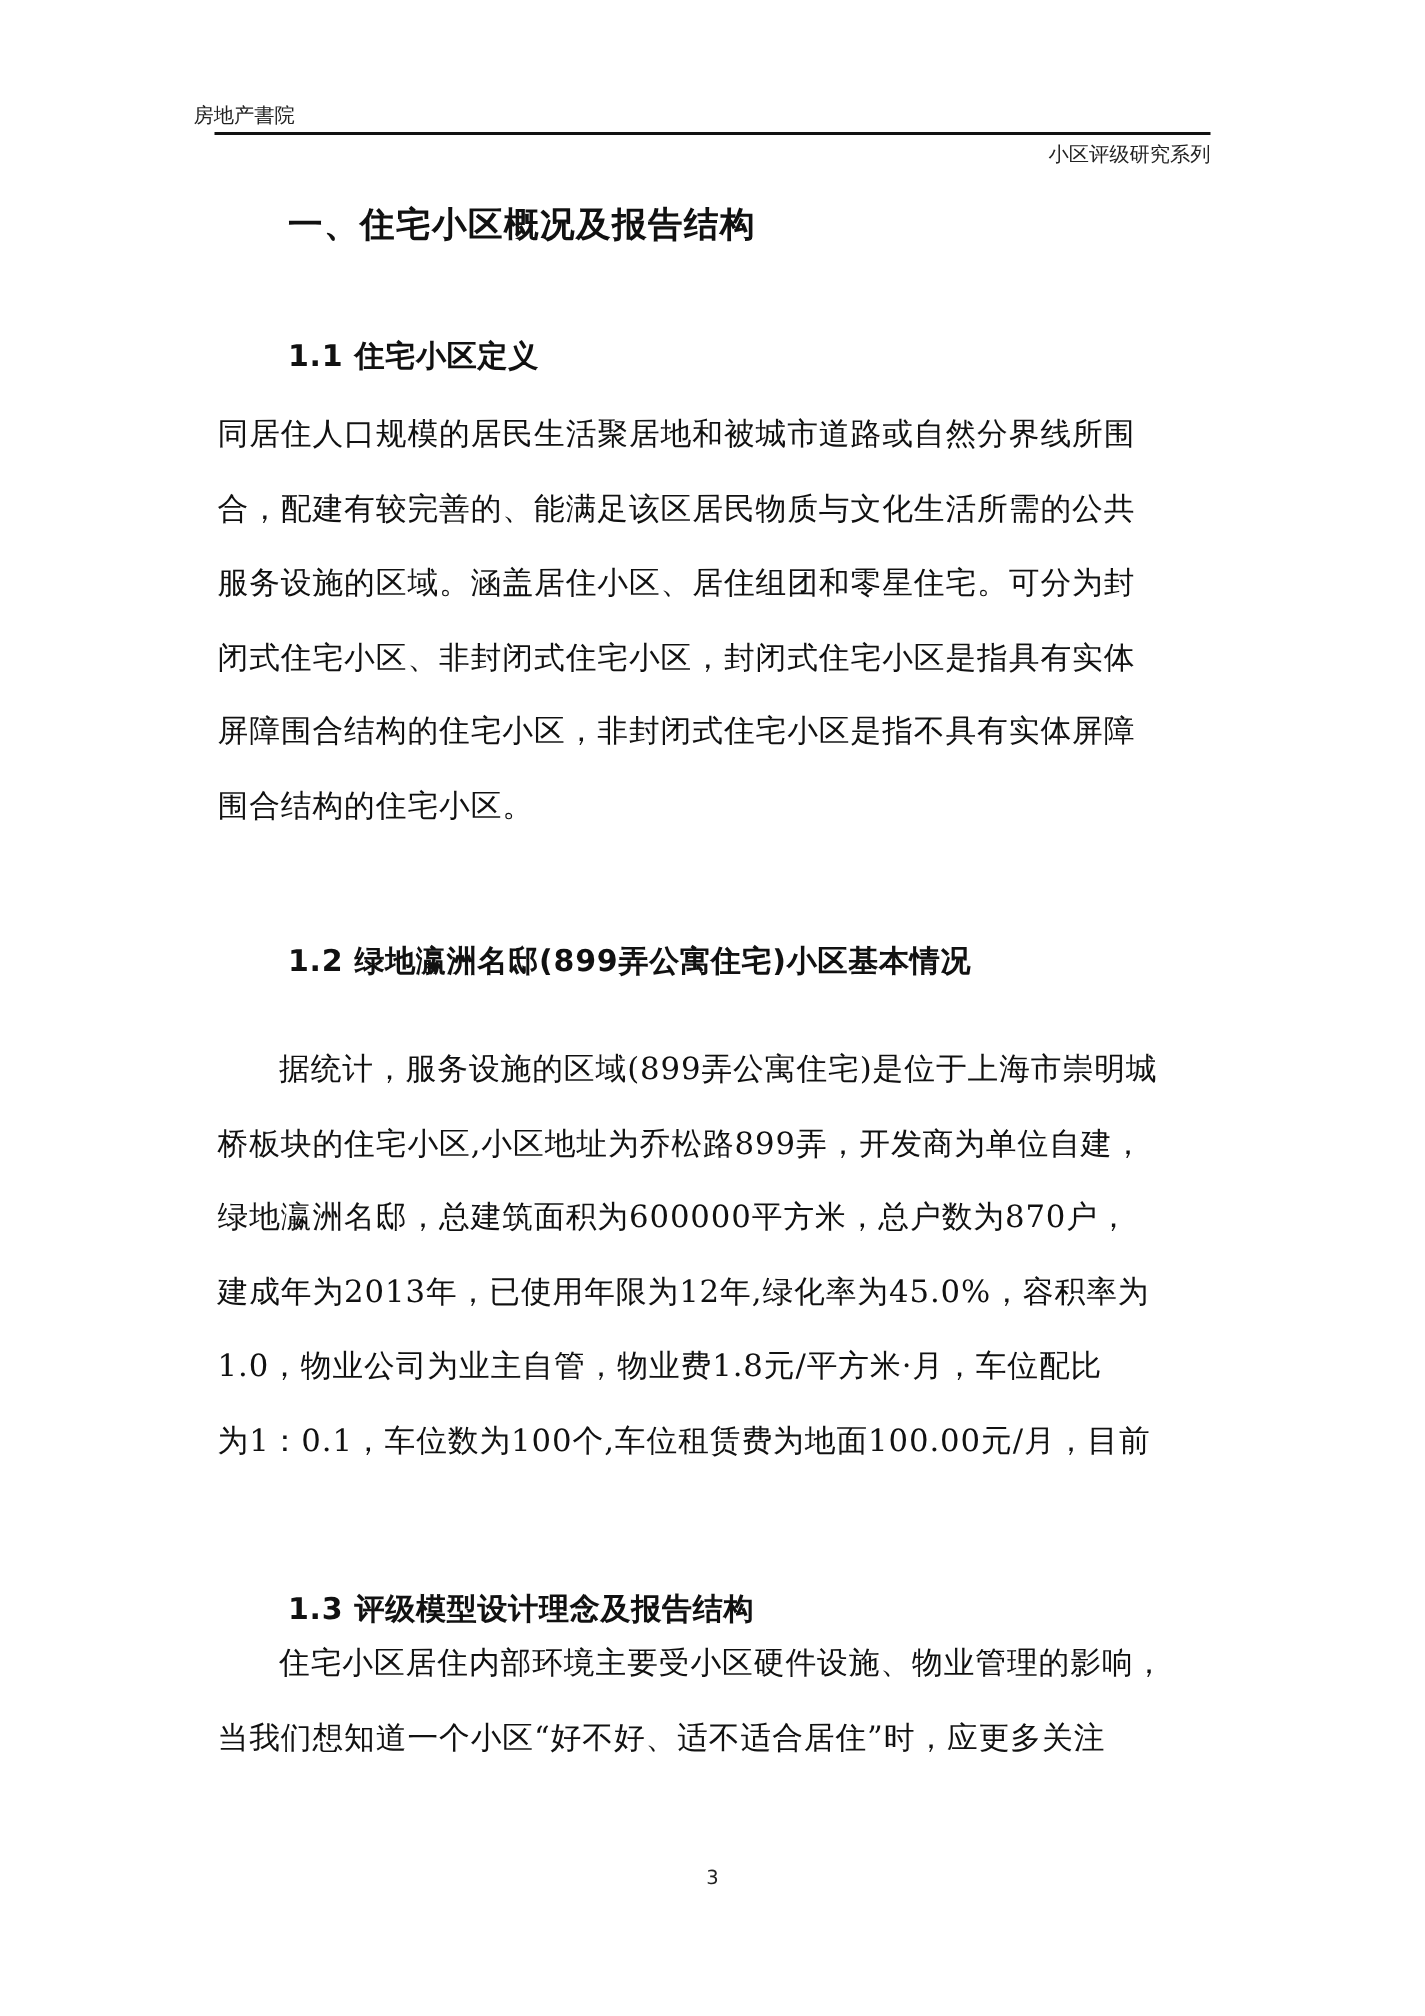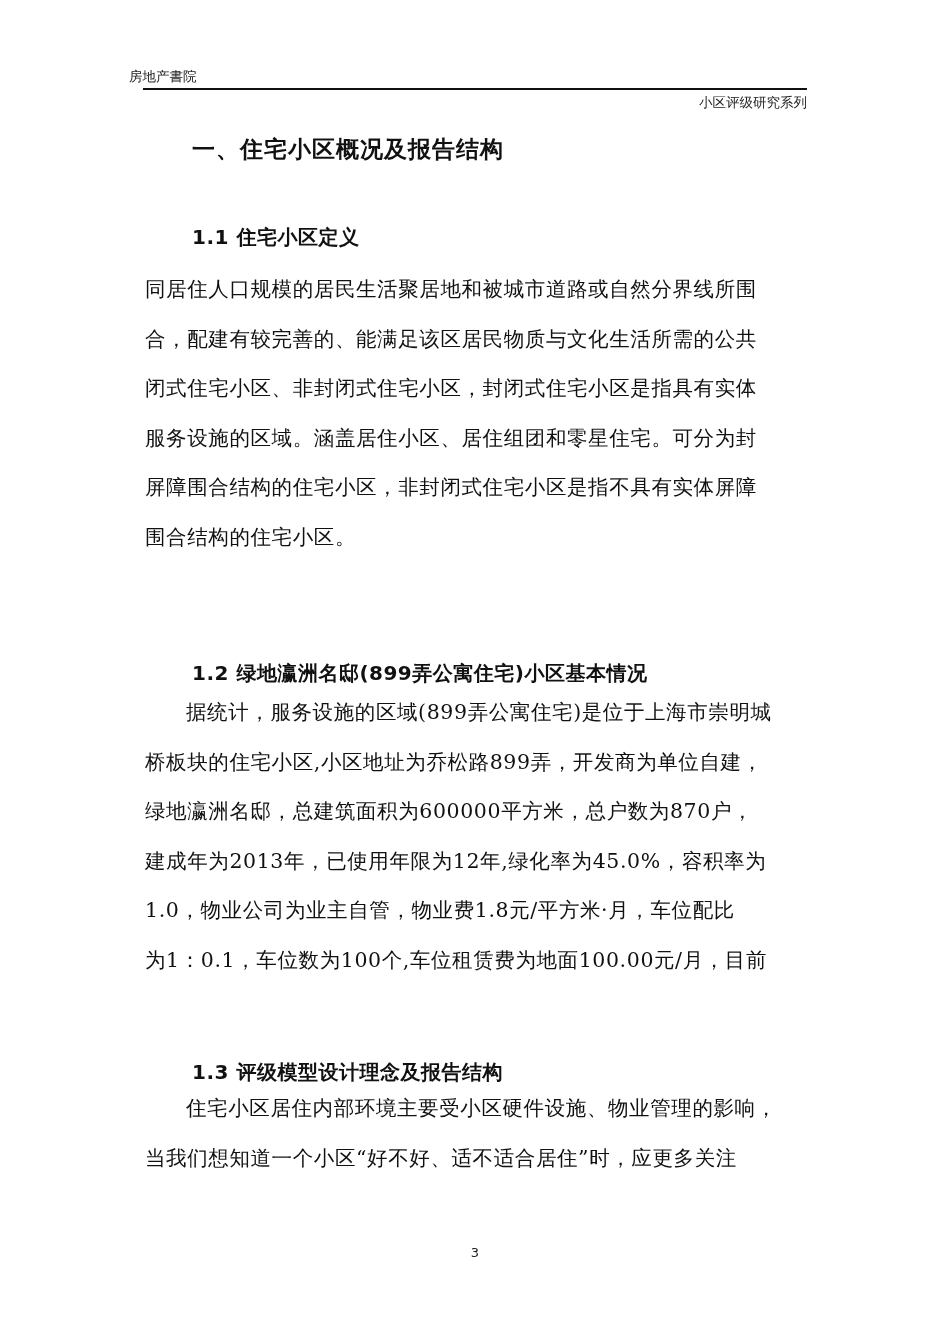--- a/index.html
+++ b/index.html
@@ -31,27 +31,27 @@
   <span class="right">小区评级研究系列</span>
 </div>
 <div class="header-rule"></div>
 
 <div class="h1">一、住宅小区概况及报告结构</div>
 
 <div class="h2" style="top:212px;margin-top:12px;">1.1 住宅小区定义</div>
 <div class="para" style="top:265px;">
   <span class="line rest">同居住人口规模的居民生活聚居地和被城市道路或自然分界线所围</span>
   <span class="line rest">合，配建有较完善的、能满足该区居民物质与文化生活所需的公共</span>
+  <span class="line rest">服务设施的区域。涵盖居住小区、居住组团和零星住宅。可分为封</span>
   <span class="line rest">闭式住宅小区、非封闭式住宅小区，封闭式住宅小区是指具有实体</span>
-  <span class="line rest">服务设施的区域。涵盖居住小区、居住组团和零星住宅。可分为封</span>
   <span class="line rest">屏障围合结构的住宅小区，非封闭式住宅小区是指不具有实体屏障</span>
   <span class="line rest">围合结构的住宅小区。</span>
 </div>
 
-<div class="h2" style="top:660px;">1.2 绿地瀛洲名邸(899弄公寓住宅)小区基本情况</div>
+<div class="h2" style="top:627px;">1.2 绿地瀛洲名邸(899弄公寓住宅)小区基本情况</div>
 <div class="para" style="top:688px;">
   <span class="line first">据统计，服务设施的区域(899弄公寓住宅)是位于上海市崇明城</span>
   <span class="line rest">桥板块的住宅小区,小区地址为乔松路899弄，开发商为单位自建，</span>
   <span class="line rest">绿地瀛洲名邸，总建筑面积为600000平方米，总户数为870户，</span>
   <span class="line rest">建成年为2013年，已使用年限为12年,绿化率为45.0%，容积率为</span>
   <span class="line rest">1.0，物业公司为业主自管，物业费1.8元/平方米·月，车位配比</span>
   <span class="line rest">为1：0.1，车位数为100个,车位租赁费为地面100.00元/月，目前</span>
 </div>
 
 <div class="h2" style="top:1059px;">1.3 评级模型设计理念及报告结构</div>

